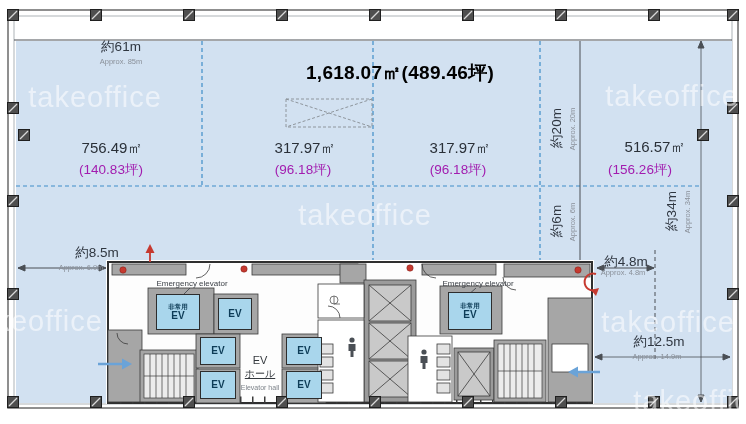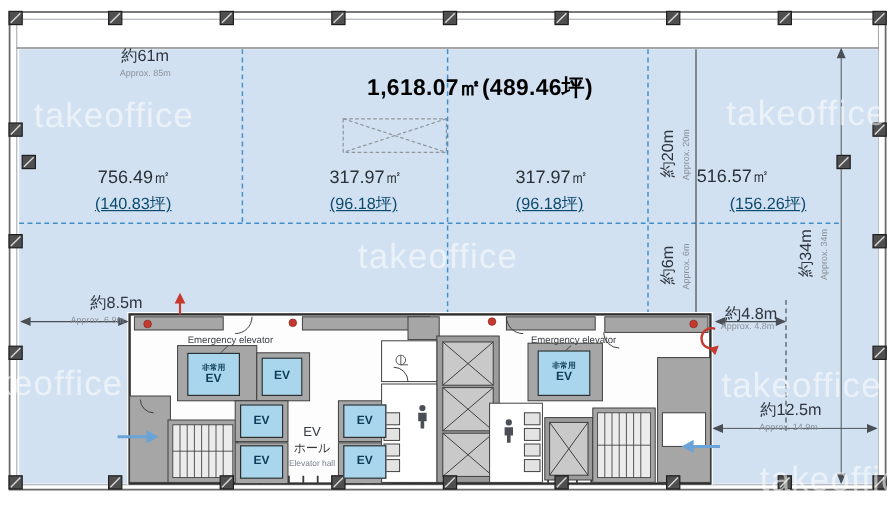--- a/index.html
+++ b/index.html
@@ -6,29 +6,29 @@
   .stage{position:relative;width:746px;height:424px;overflow:hidden;background:#fff;
          font-family:"Liberation Sans","DejaVu Sans",sans-serif;}
   .abs{position:absolute;}
   .ctr{transform:translate(-50%,-50%);white-space:nowrap;}
   .vert{transform:translate(-50%,-50%) rotate(-90deg);white-space:nowrap;}
   svg{position:absolute;left:0;top:0;}
   .t-title{font-size:19px;font-weight:700;color:#000000;letter-spacing:.3px;}
   .t-dim{font-size:13.5px;color:#2f3640;}
   .t-dim-s{font-size:7.5px;color:#8a9099;}
   .t-area{font-size:15px;color:#2a3038;font-weight:500;}
-  .t-area2{font-size:13.5px;color:#0c4a6e;font-weight:500;text-decoration:underline;}
+  .t-area2{font-size:13.5px;color:#a21caf;font-weight:500;}
   .t-emer{font-size:8px;color:#3a3f45;}
   .wm{font-size:29px;color:rgba(255,255,255,.55);letter-spacing:1px;font-weight:400;}
   .evbox{background:#a9d6ec;border:1.5px solid #2d2d2d;display:flex;flex-direction:column;
          align-items:center;justify-content:center;box-sizing:border-box;color:#0d3c57;}
   .evbox .ev{font-size:10px;font-weight:700;line-height:1;}
   .evbox .jp{font-size:6.5px;font-weight:700;line-height:1.2;}
   .hallline1{font-size:11px;color:#33383d;}
-  .hallline2{font-size:10px;color:#33383d;}
+  .hallline2{font-size:10px;color:#33383d;text-decoration:underline;}
   .hallline3{font-size:7px;color:#7d838a;}
 </style>
 </head>
 <body>
 
 <div class="stage">
 
   <svg width="746" height="424" viewBox="0 0 746 424">
     <defs>
       <g id="col">
@@ -220,21 +220,21 @@
 
   <div class="abs ctr t-dim" style="left:121px;top:47px">約61m</div>
   <div class="abs ctr t-dim-s" style="left:121px;top:61px">Approx. 85m</div>
 
   <div class="abs ctr t-area" style="left:112px;top:148px">756.49㎡</div>
   <div class="abs ctr t-area2" style="left:111px;top:170px">(140.83坪)</div>
   <div class="abs ctr t-area" style="left:305px;top:148px">317.97㎡</div>
   <div class="abs ctr t-area2" style="left:303px;top:170px">(96.18坪)</div>
   <div class="abs ctr t-area" style="left:460px;top:148px">317.97㎡</div>
   <div class="abs ctr t-area2" style="left:458px;top:170px">(96.18坪)</div>
-  <div class="abs ctr t-area" style="left:611px;top:147px">516.57㎡</div>
+  <div class="abs ctr t-area" style="left:655px;top:147px">516.57㎡</div>
   <div class="abs ctr t-area2" style="left:640px;top:170px">(156.26坪)</div>
 
   <div class="abs vert t-dim" style="left:557px;top:128px">約20m</div>
   <div class="abs vert t-dim-s" style="left:572px;top:129px">Approx. 20m</div>
   <div class="abs vert t-dim" style="left:557px;top:221px">約6m</div>
   <div class="abs vert t-dim-s" style="left:572px;top:222px">Approx. 6m</div>
   <div class="abs vert t-dim" style="left:672px;top:211px">約34m</div>
   <div class="abs vert t-dim-s" style="left:687px;top:212px">Approx. 34m</div>
 
   <div class="abs ctr t-dim" style="left:97px;top:253px">約8.5m</div>

